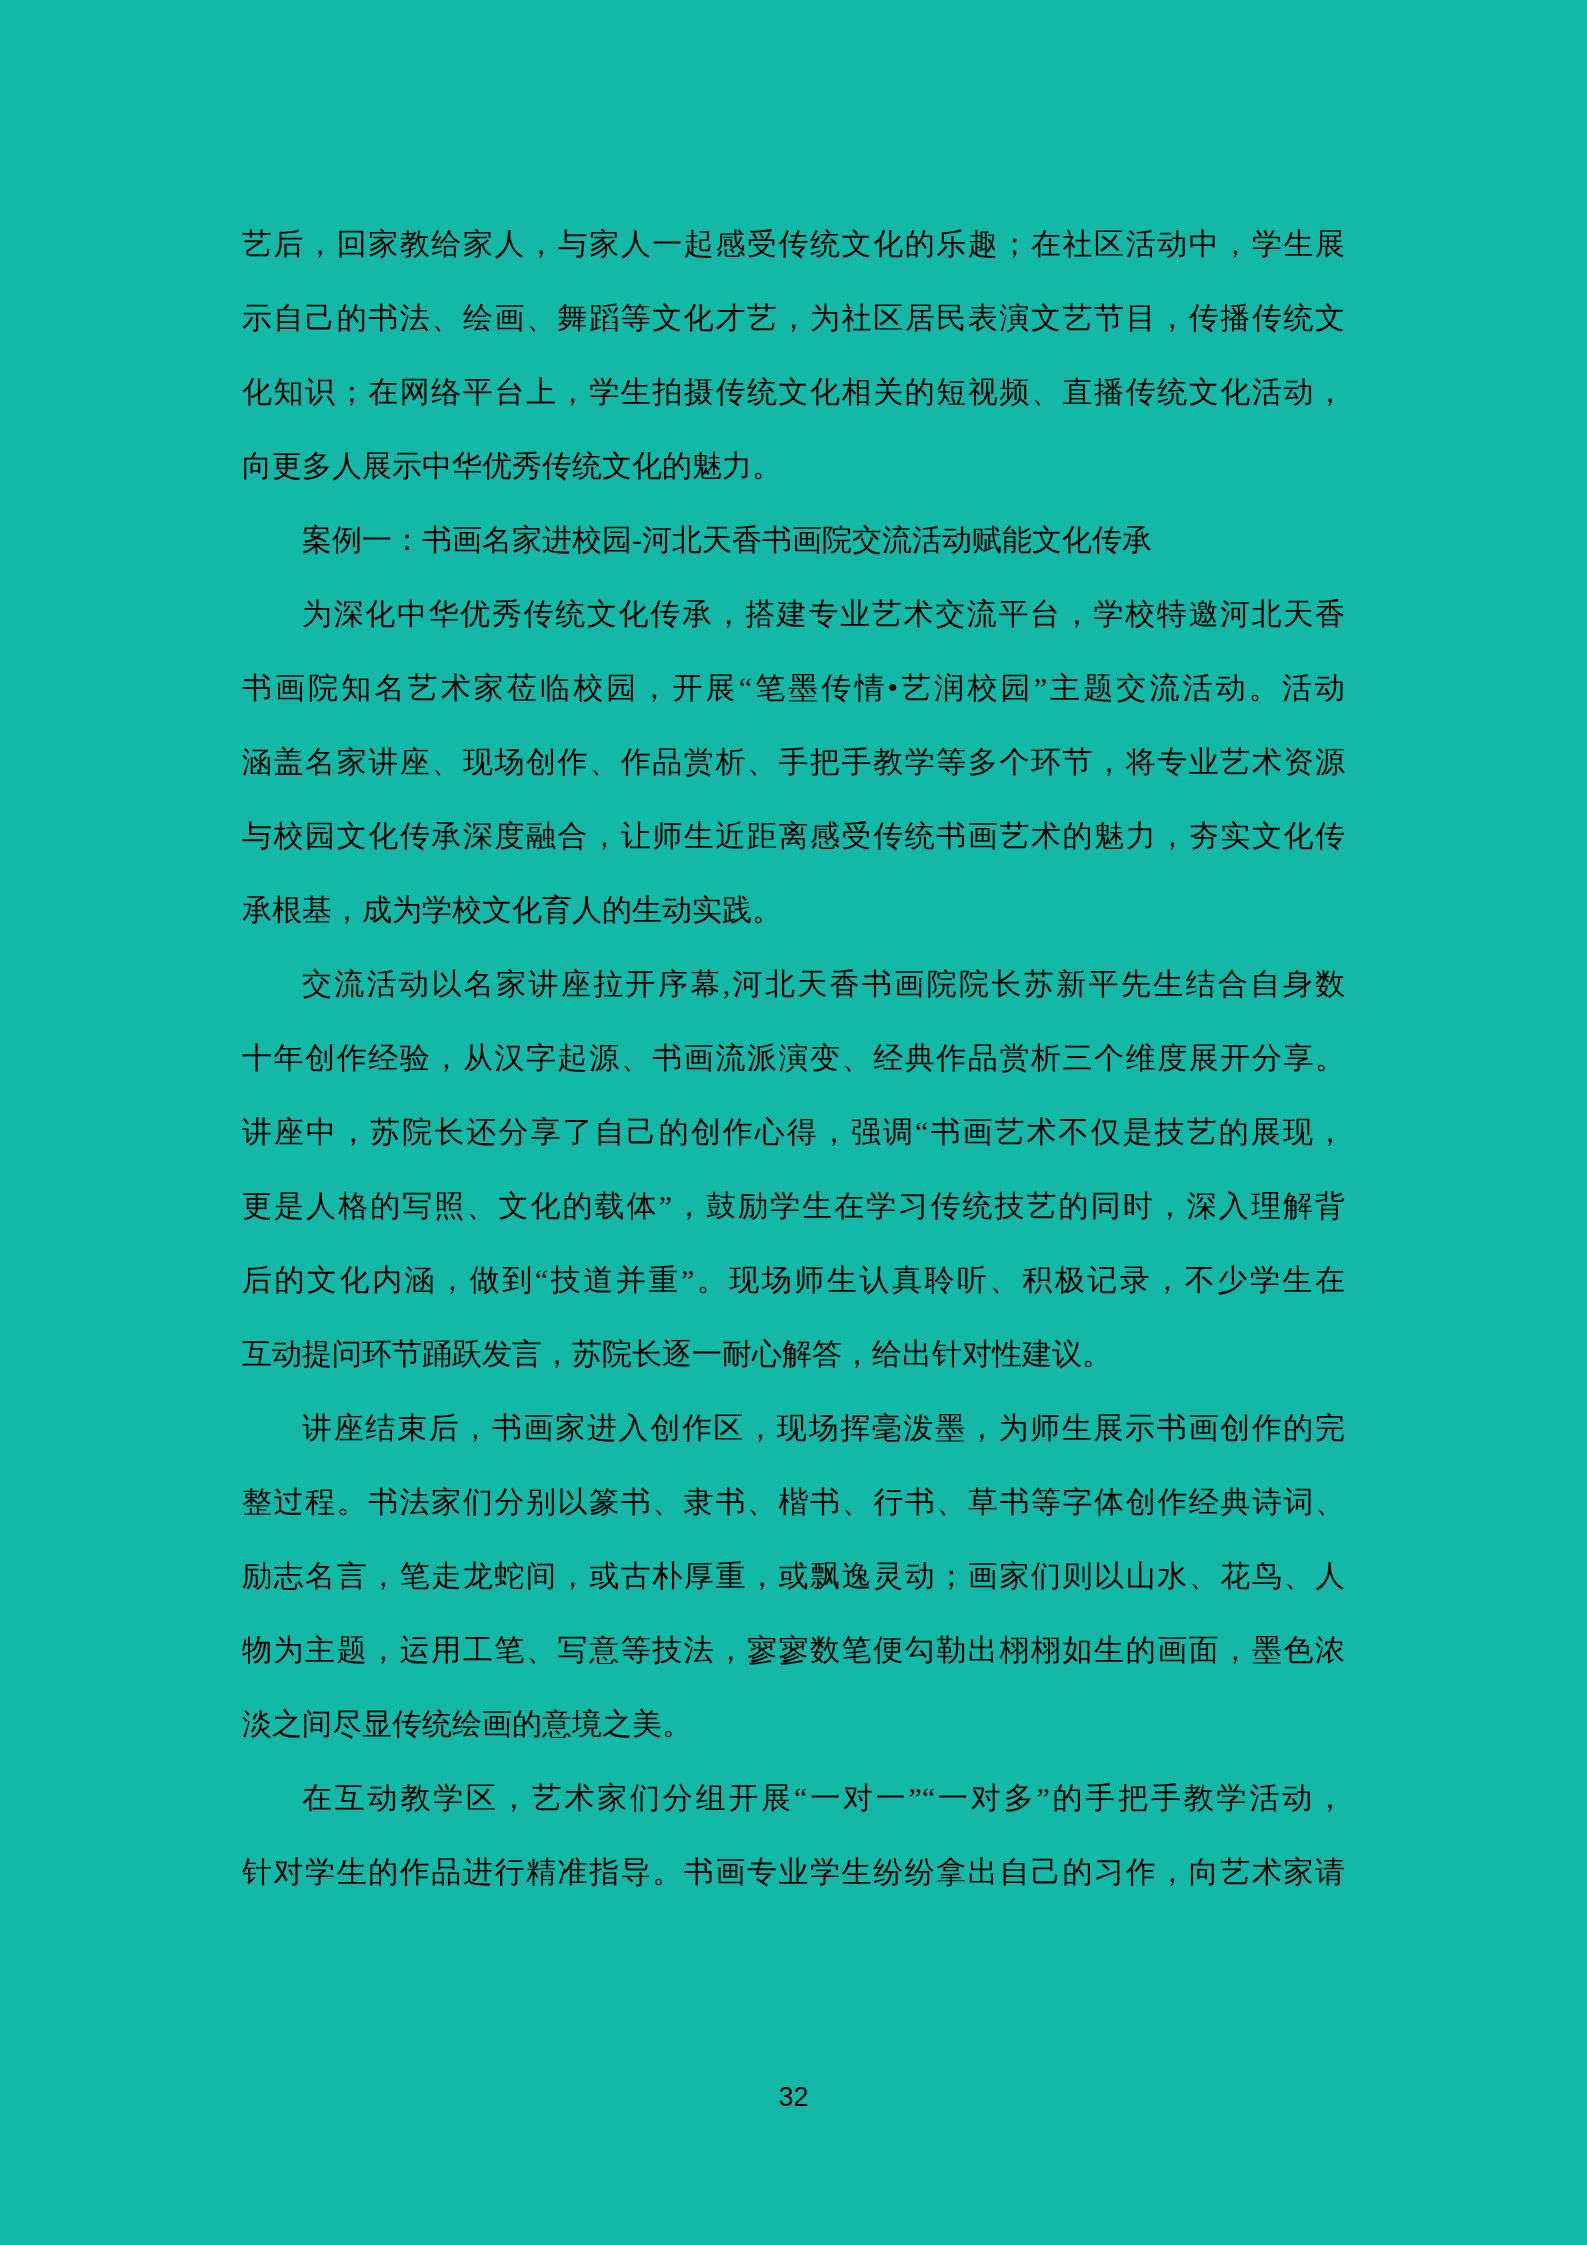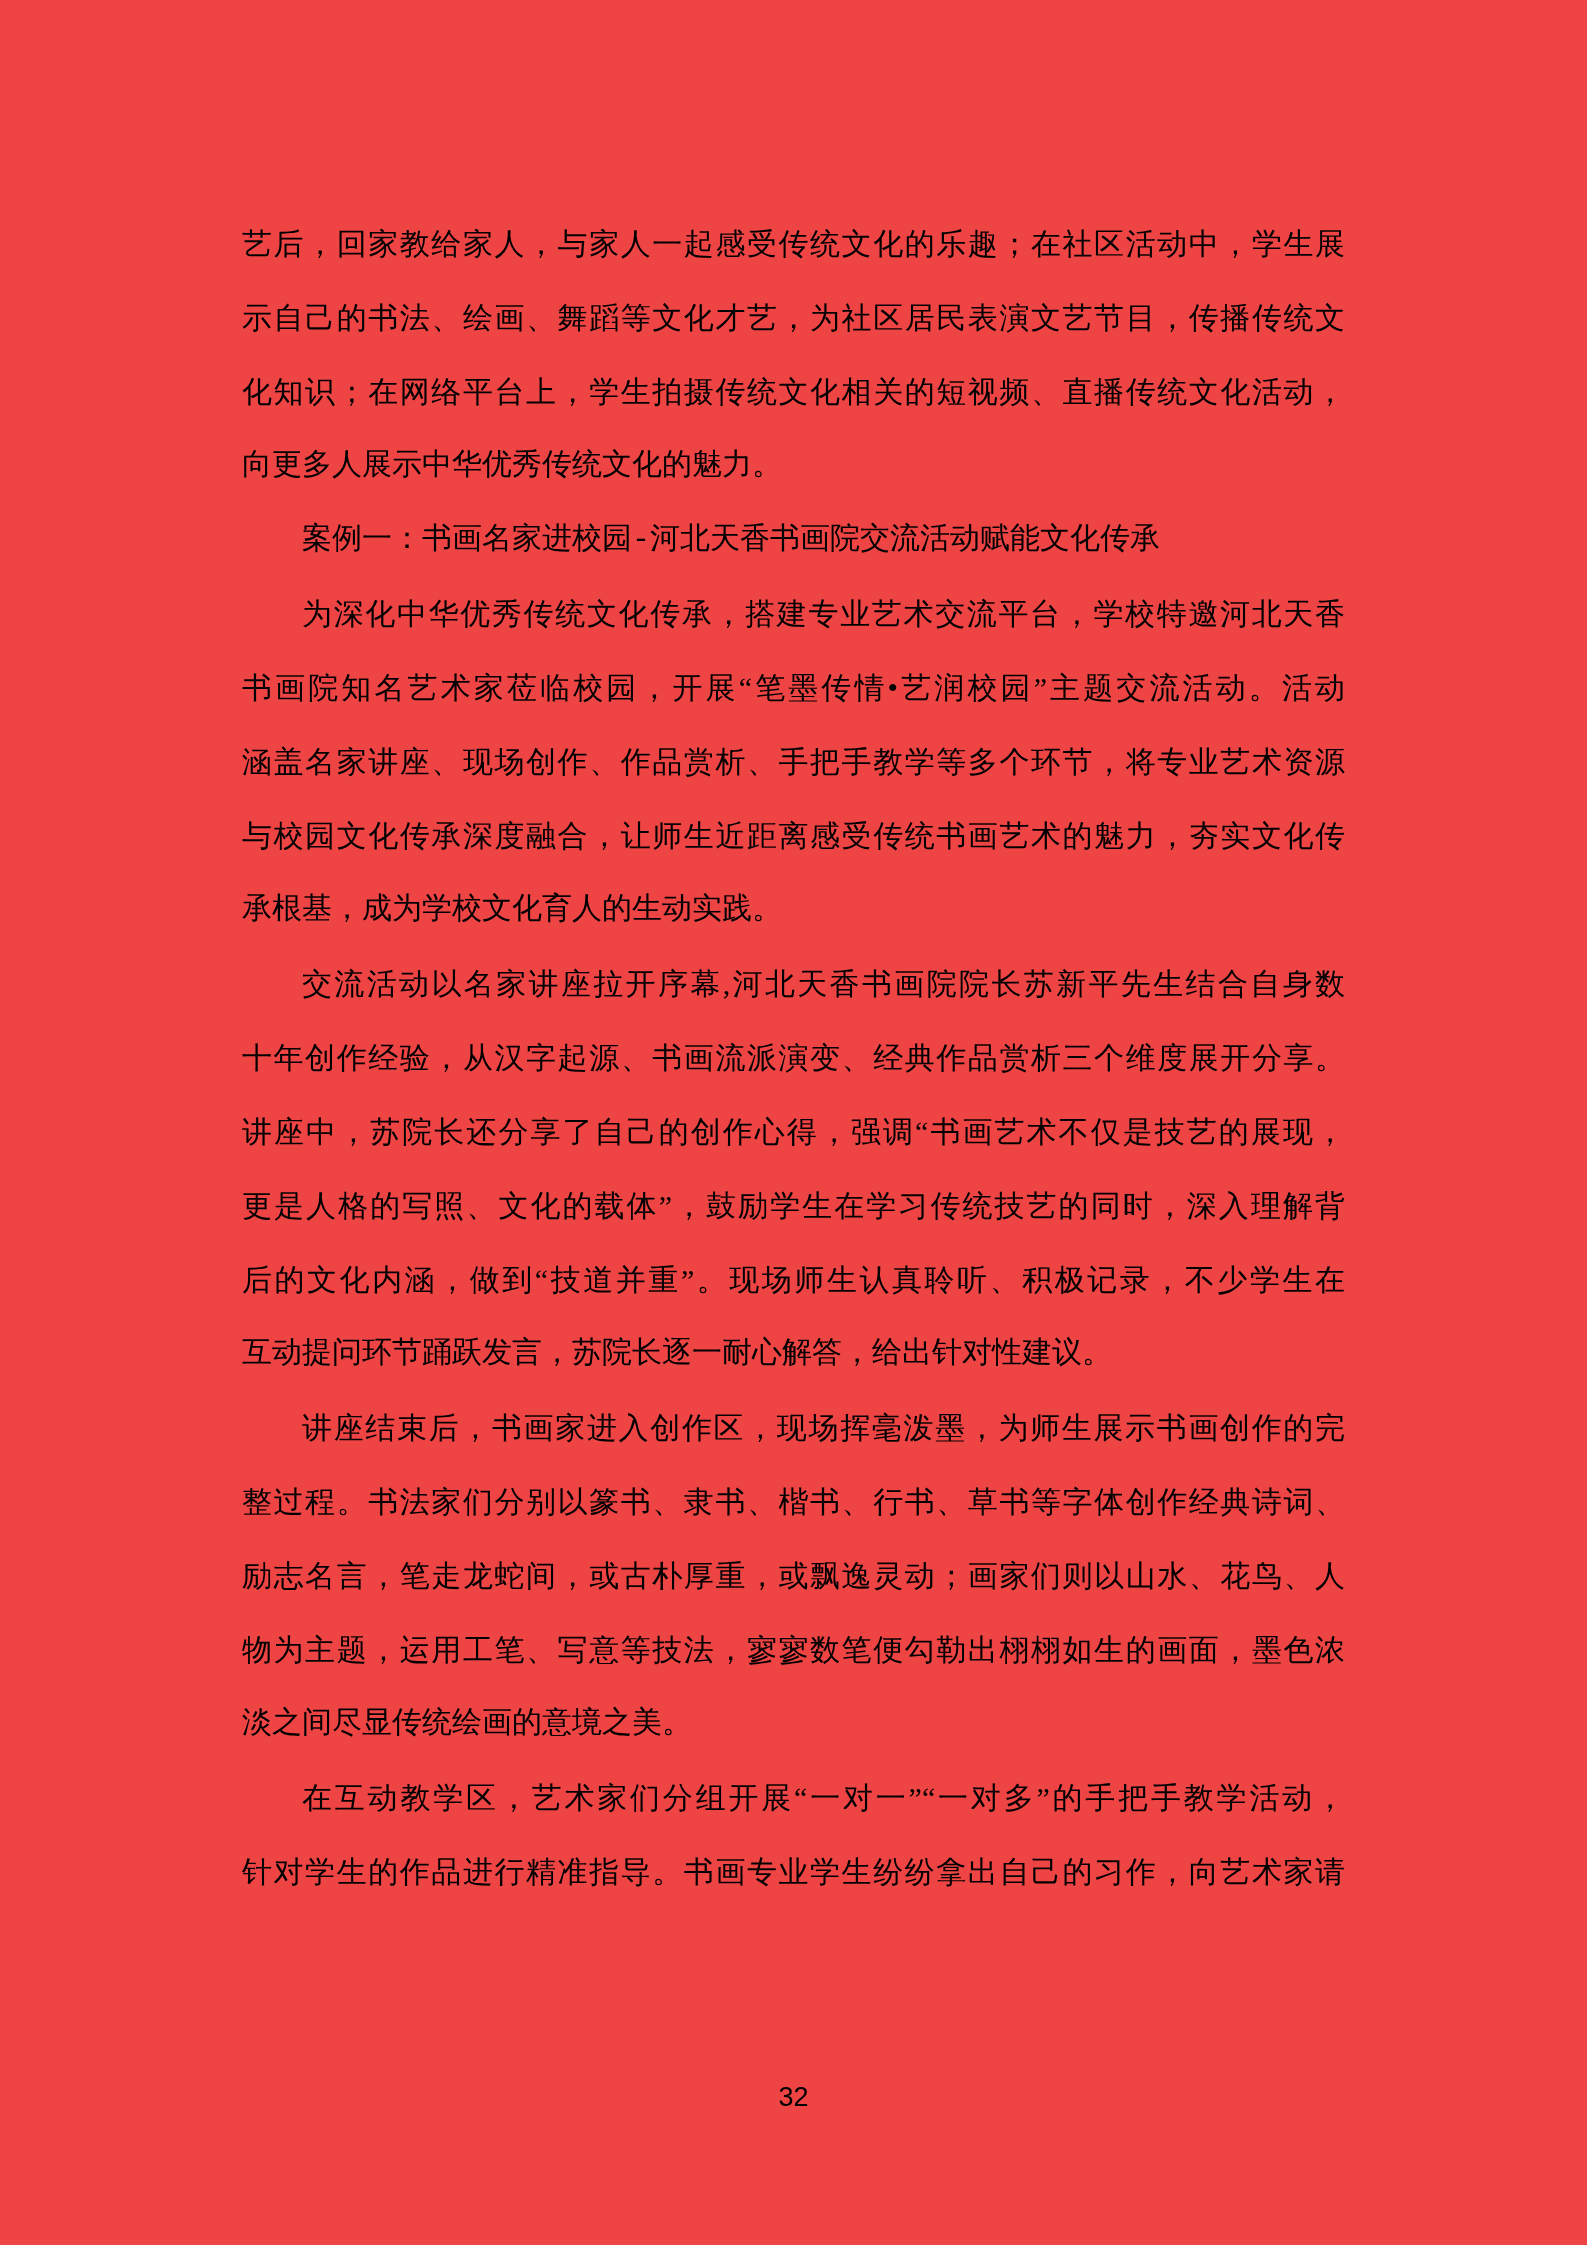--- a/index.html
+++ b/index.html
@@ -4,21 +4,21 @@
 <style>
   html, body {
     margin: 0;
     padding: 0;
     background: #ffffff;
   }
   .page {
     position: relative;
     width: 1587px;
     height: 2245px;
-    background: #ef4444;
+    background: #14b8a6;
     overflow: hidden;
     font-family: "Liberation Serif", "DejaVu Serif", serif;
     color: #000000;
   }
   .text-block {
     position: absolute;
     left: 242px;
     top: 207px;
     width: 1103px;
     font-size: 30px;
@@ -29,21 +29,20 @@
     height: 74px;
     overflow: hidden;
   }
   .line.fill {
     text-align: justify;
     text-align-last: justify;
   }
   .line.end {
     text-align: center;
     text-align-last: left;
-    font-family: Liberation Mono, monospace;
   }
   .line.indent {
     text-indent: 60px;
   }
   .page-number {
     position: absolute;
     left: 0;
     top: 2082px;
     width: 100%;
     text-align: center;

